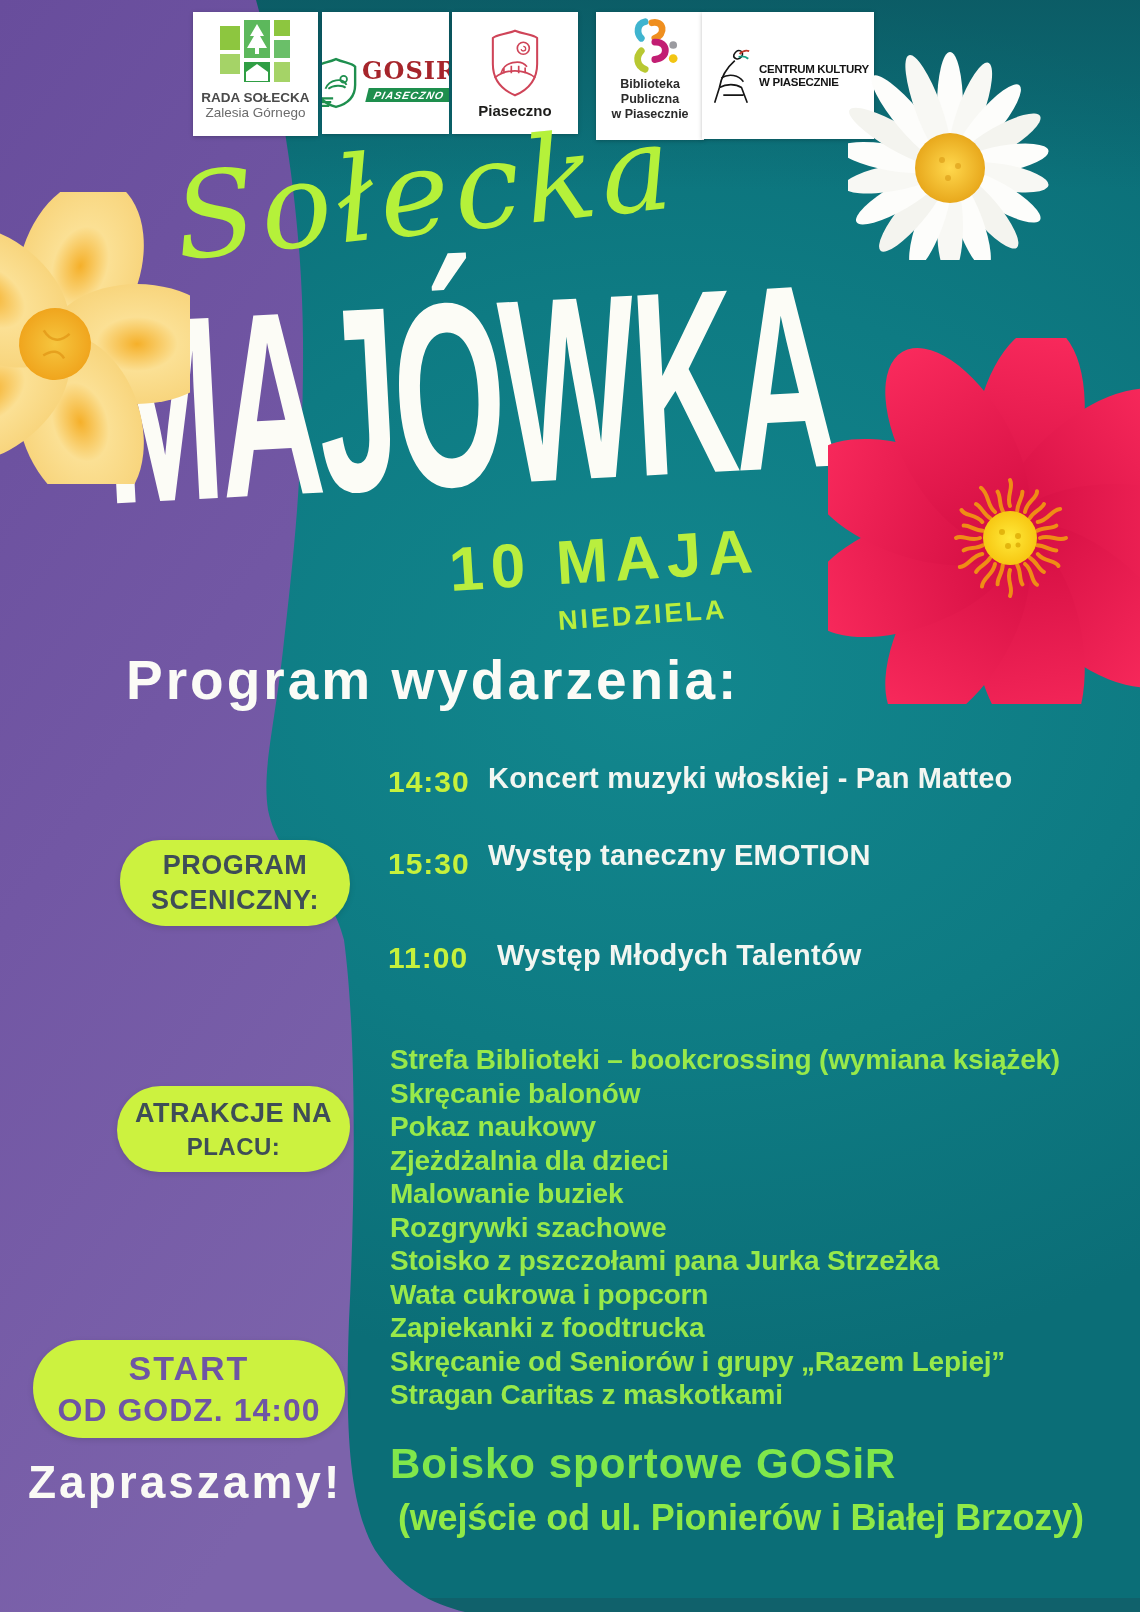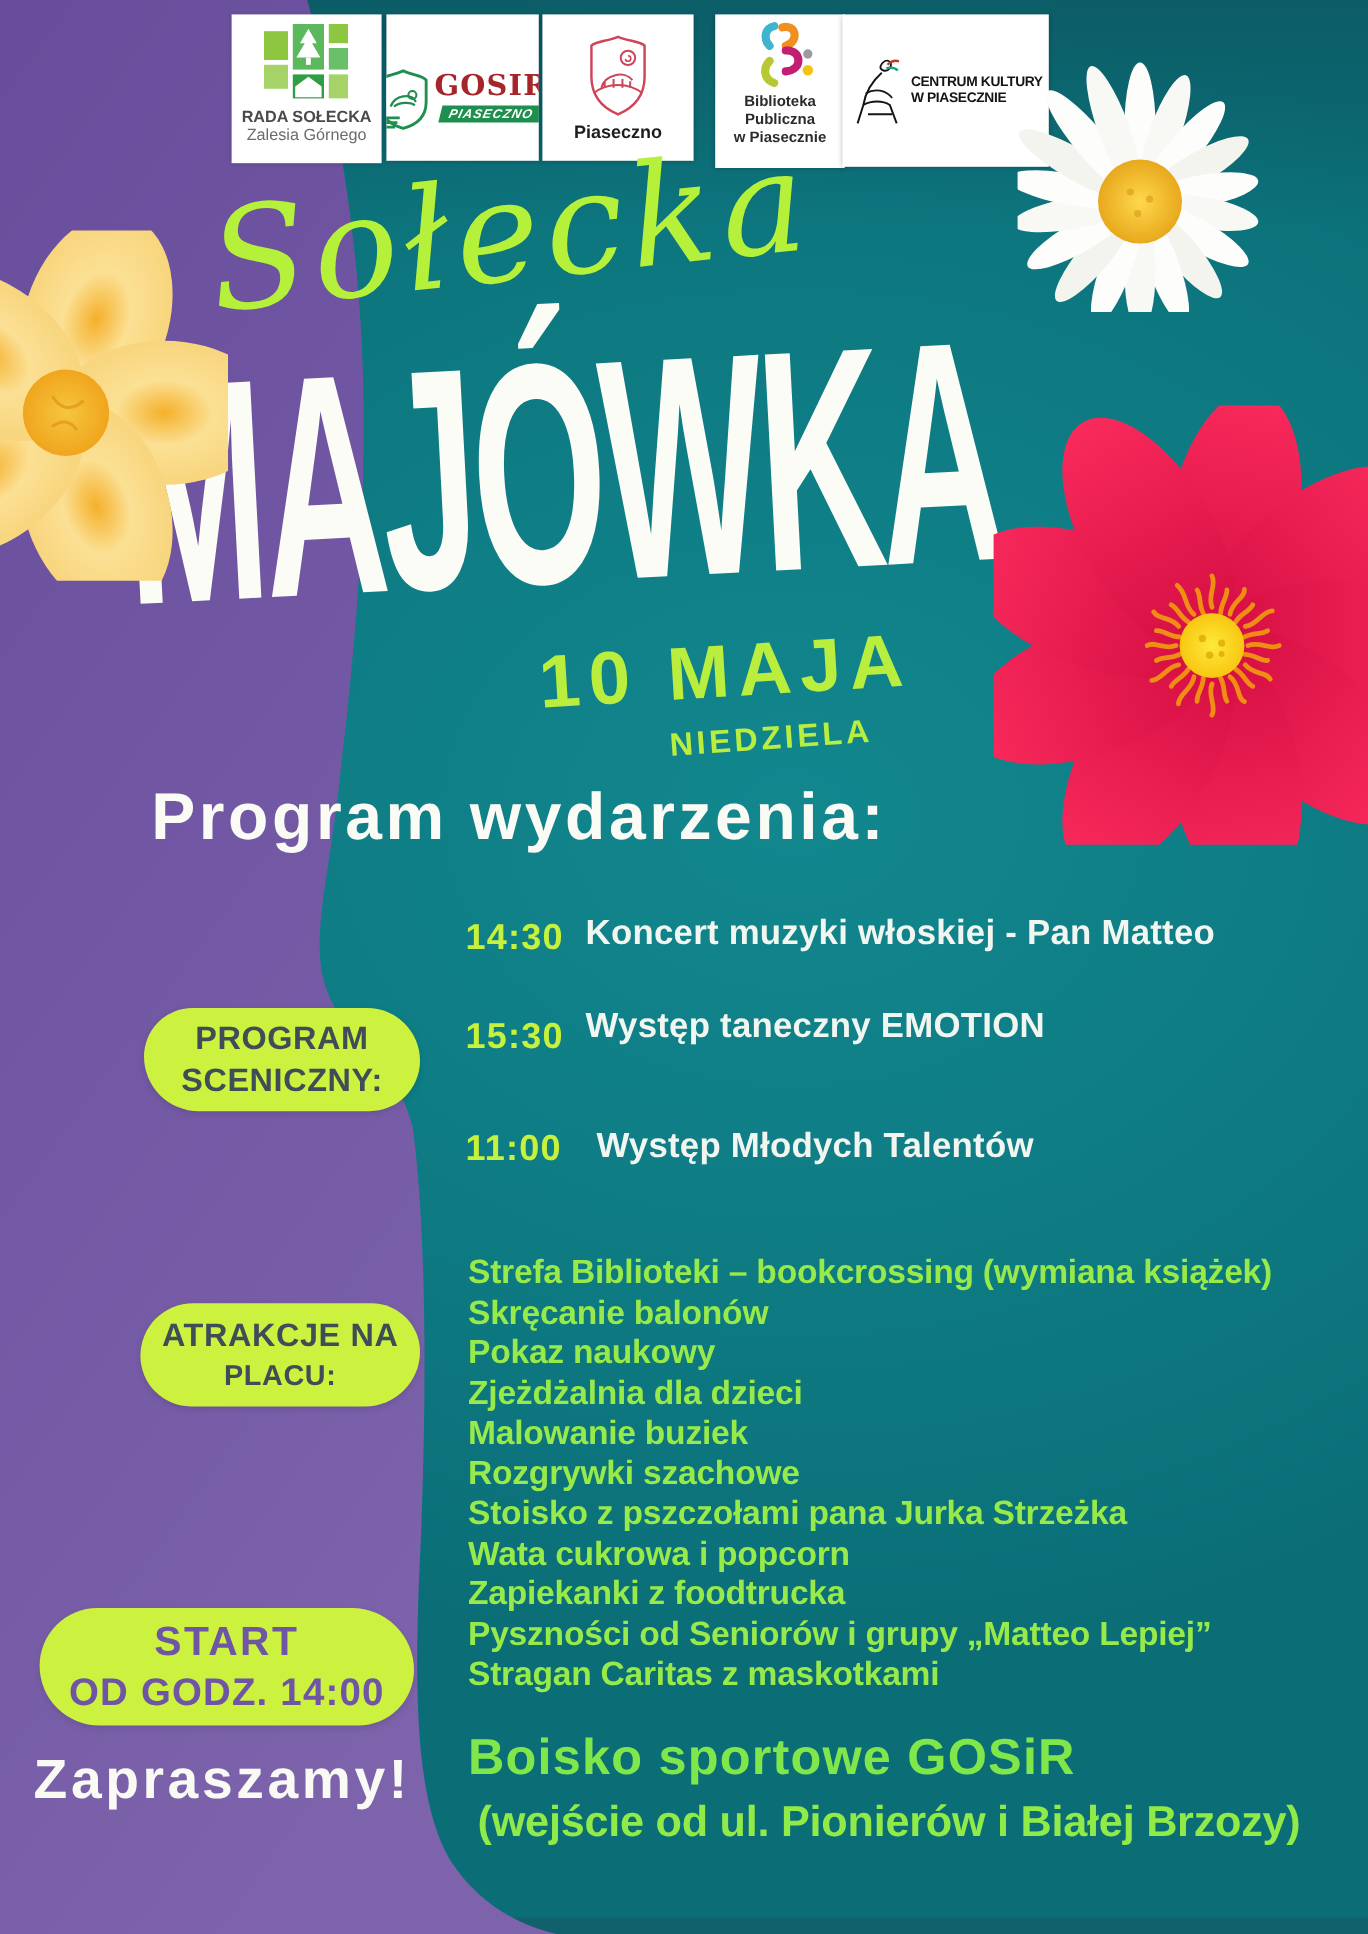--- a/index.html
+++ b/index.html
@@ -191,21 +191,21 @@
   <div class="abs attr-list">
     <div class="attr-item">Strefa Biblioteki – bookcrossing (wymiana książek)</div>
     <div class="attr-item">Skręcanie balonów</div>
     <div class="attr-item">Pokaz naukowy</div>
     <div class="attr-item">Zjeżdżalnia dla dzieci</div>
     <div class="attr-item">Malowanie buziek</div>
     <div class="attr-item">Rozgrywki szachowe</div>
     <div class="attr-item">Stoisko z pszczołami pana Jurka Strzeżka</div>
     <div class="attr-item">Wata cukrowa i popcorn</div>
     <div class="attr-item">Zapiekanki z foodtrucka</div>
-    <div class="attr-item">Pyszności od Seniorów i grupy „Matteo Lepiej”</div>
+    <div class="attr-item">Skręcanie od Seniorów i grupy „Razem Lepiej”</div>
     <div class="attr-item">Stragan Caritas z maskotkami</div>
   </div>
 
   <div class="abs closing">Zapraszamy!</div>
   <div class="abs venue">Boisko sportowe GOSiR</div>
   <div class="abs venue-note">(wejście od ul. Pionierów i Białej Brzozy)</div>
 
   <svg class="abs" style="left:848px;top:48px;" width="208" height="212" viewBox="0 0 208 212">
     <defs>
       <radialGradient id="daisyC">

